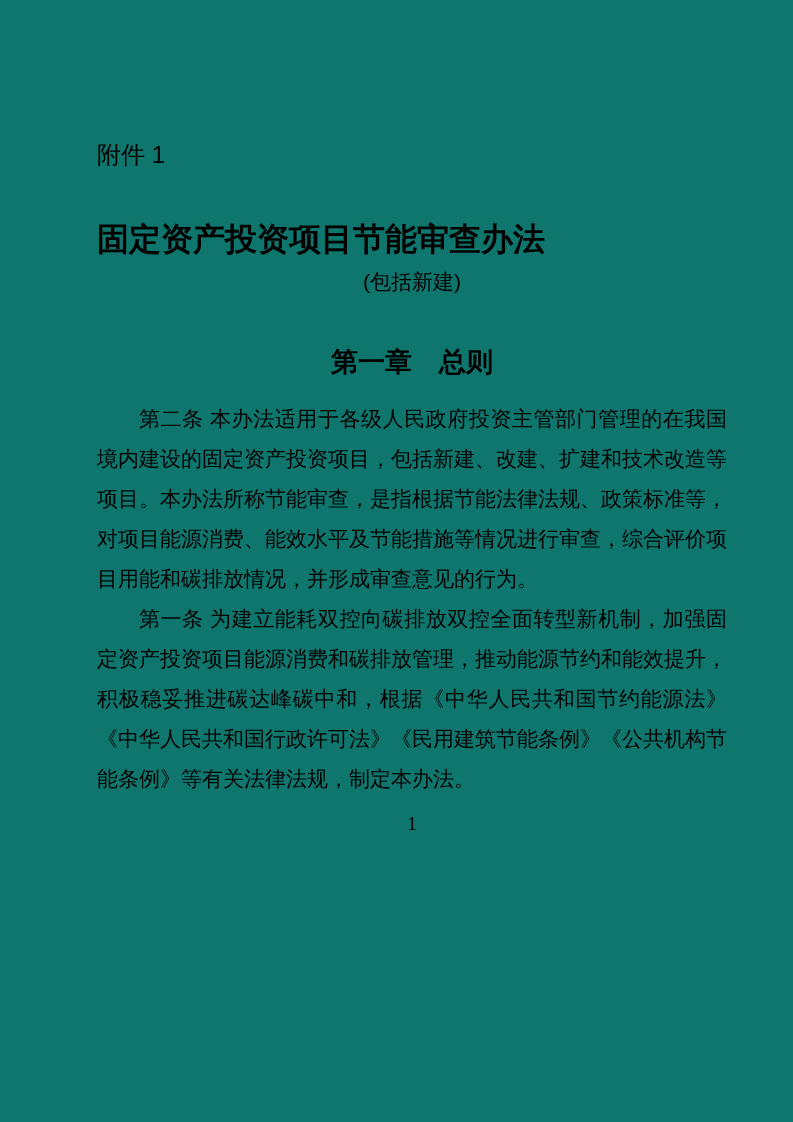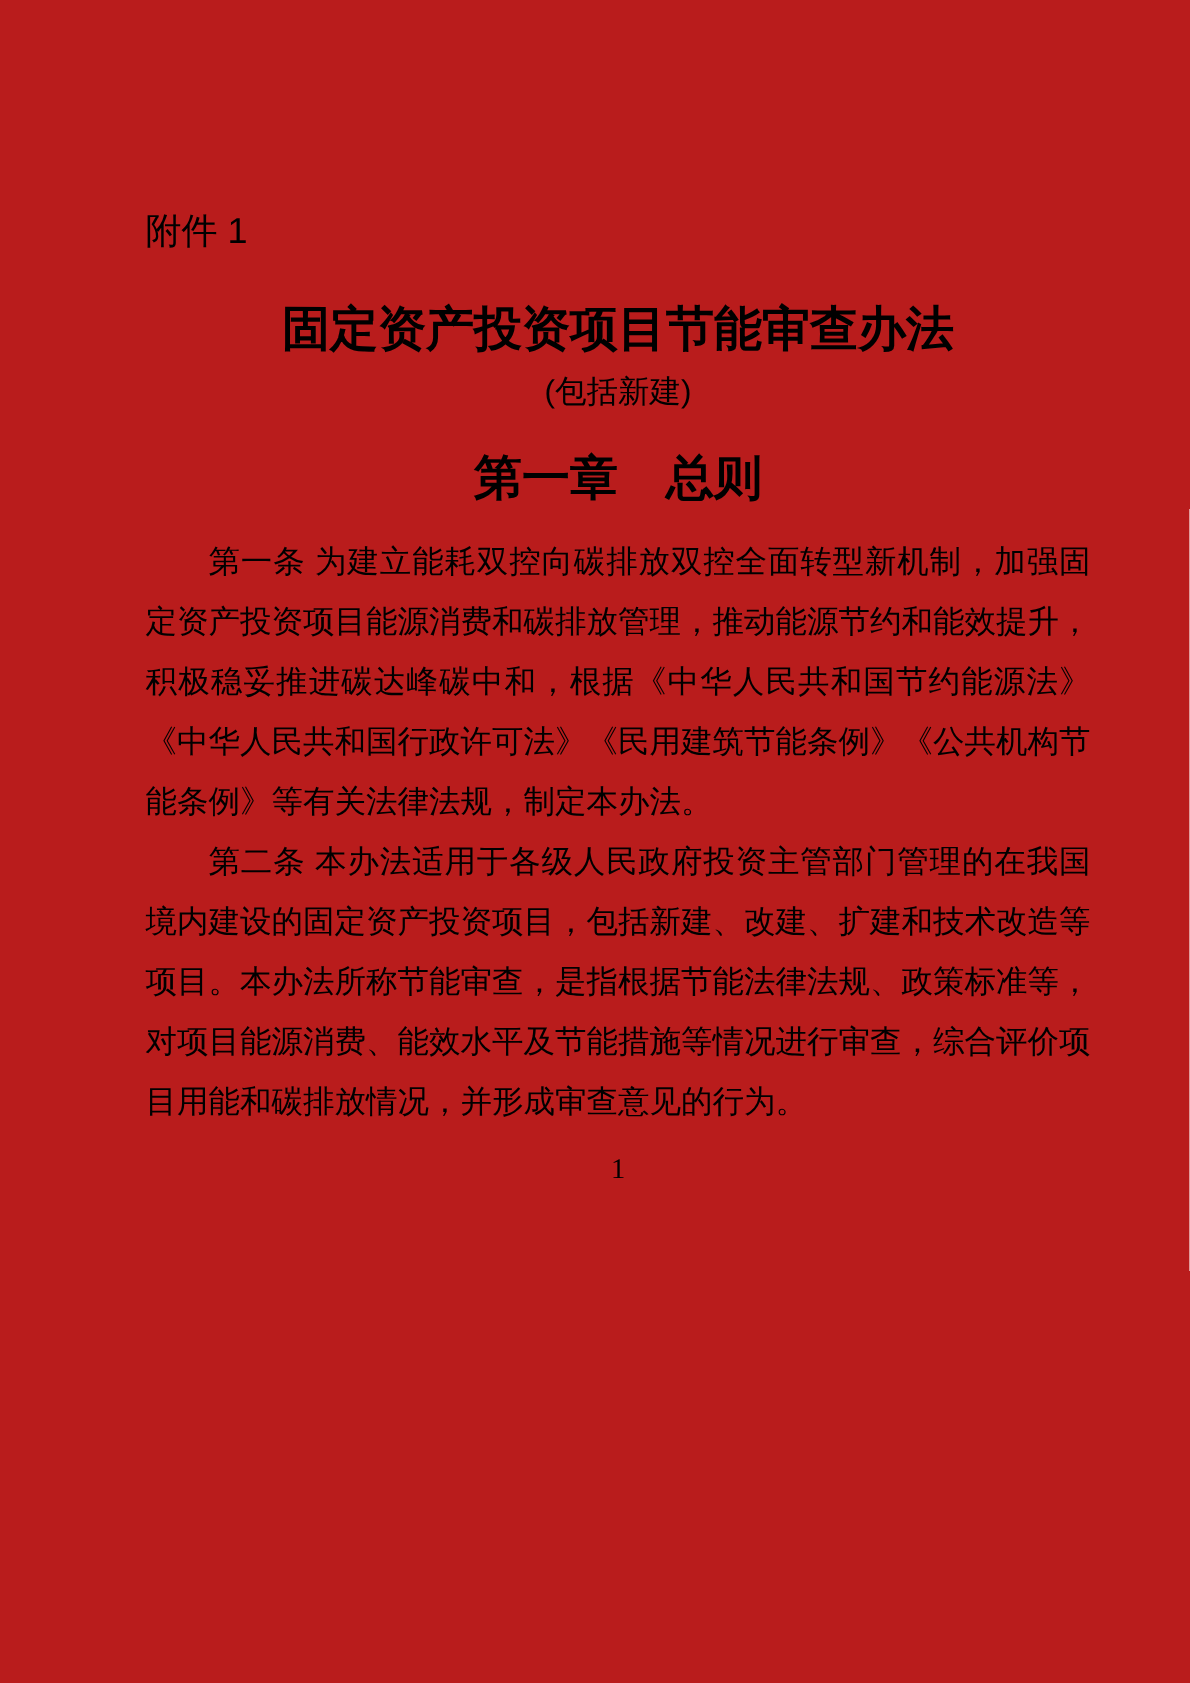--- a/index.html
+++ b/index.html
@@ -4,52 +4,51 @@
   <style>
     html, body {
       margin: 0;
       padding: 0;
       background: #ffffff;
     }
     .page {
       position: relative;
       width: 793px;
       height: 1122px;
-      background: #b91c1c;
+      background: #0f766e;
       color: #000000;
       font-family: "Liberation Sans", sans-serif;
       box-sizing: border-box;
       padding: 140px 66px 0 97px;
       overflow: hidden;
     }
     .attachment {
       font-size: 24px;
       line-height: 30px;
       text-align: left;
     }
     .doc-title {
       font-size: 32px;
       line-height: 40px;
       font-weight: bold;
-      text-align: center;
-      margin-top: 29px;
+      margin-top: 49px;
       letter-spacing: 0;
     }
     .doc-subtitle {
       font-size: 21px;
       line-height: 28px;
       text-align: center;
       margin-top: 9px;
     }
     .chapter {
-      font-size: 32px;
+      font-size: 27px;
       line-height: 32px;
       font-weight: bold;
       text-align: center;
-      margin-top: 26px;
+      margin-top: 50px;
     }
     .body-text {
       margin-top: 21px;
     }
     .body-text p {
       margin: 0;
       font-size: 21px;
       line-height: 40px;
       text-align: justify;
       text-justify: inter-ideograph;
@@ -71,19 +70,19 @@
 
   <div class="attachment">附件 1</div>
 
   <div class="doc-title">固定资产投资项目节能审查办法</div>
 
   <div class="doc-subtitle">(包括新建)</div>
 
   <div class="chapter">第一章　总则</div>
 
   <div class="body-text">
+    <p>第二条 本办法适用于各级人民政府投资主管部门管理的在我国境内建设的固定资产投资项目，包括新建、改建、扩建和技术改造等项目。本办法所称节能审查，是指根据节能法律法规、政策标准等，对项目能源消费、能效水平及节能措施等情况进行审查，综合评价项目用能和碳排放情况，并形成审查意见的行为。</p>
     <p>第一条 为建立能耗双控向碳排放双控全面转型新机制，加强固定资产投资项目能源消费和碳排放管理，推动能源节约和能效提升，积极稳妥推进碳达峰碳中和，根据《中华人民共和国节约能源法》《中华人民共和国行政许可法》《民用建筑节能条例》《公共机构节能条例》等有关法律法规，制定本办法。</p>
-    <p>第二条 本办法适用于各级人民政府投资主管部门管理的在我国境内建设的固定资产投资项目，包括新建、改建、扩建和技术改造等项目。本办法所称节能审查，是指根据节能法律法规、政策标准等，对项目能源消费、能效水平及节能措施等情况进行审查，综合评价项目用能和碳排放情况，并形成审查意见的行为。</p>
   </div>
 
   <div class="page-number">1</div>
 
 </div>
 
 </body></html>

